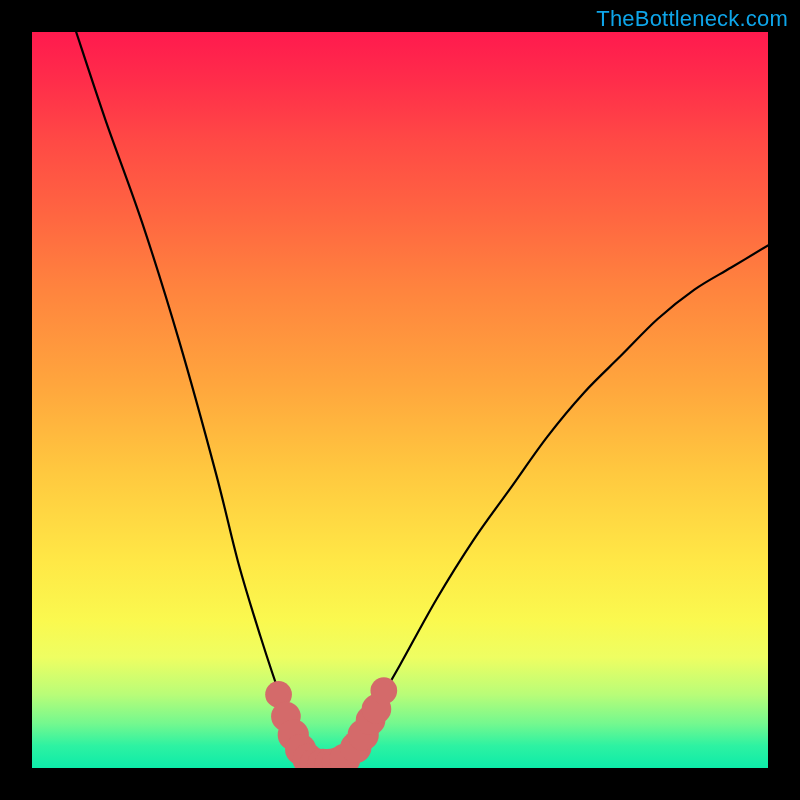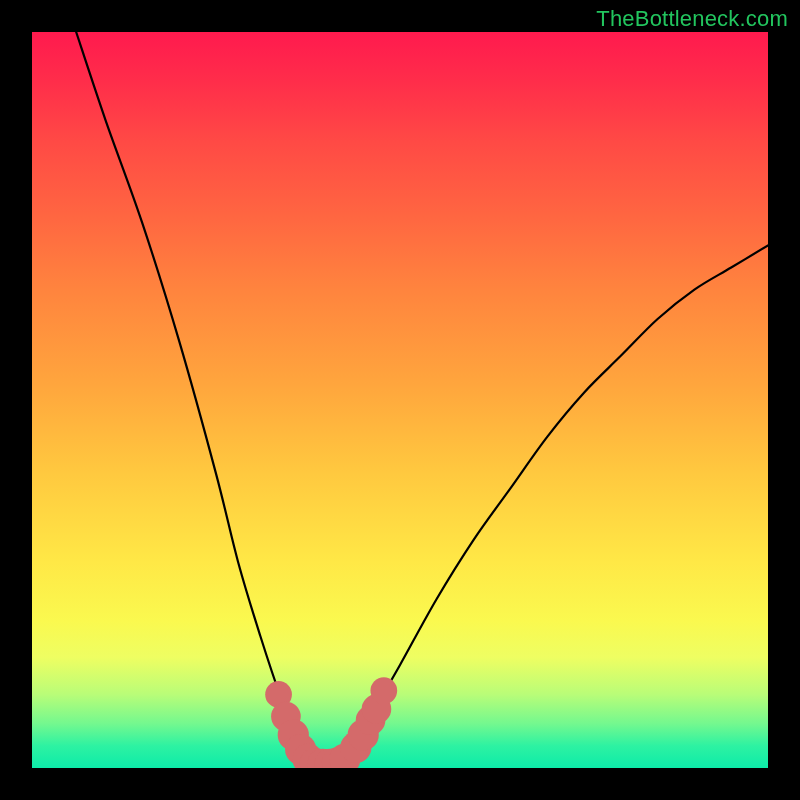--- a/index.html
+++ b/index.html
@@ -31,21 +31,21 @@
       #eefe62 85%,
       #b9fd78 90%,
       #73f88f 94%,
       #2df2a2 97%,
       #0deba9 100%);
   }
   .watermark {
     position: absolute;
     top: 6px;
     right: 12px;
-    color: #22c55e;
+    color: #0ea5e9;
     font-size: 22px;
     font-weight: 500;
     letter-spacing: 0.2px;
     z-index: 10;
   }
   svg.curve {
     position: absolute;
     left: 0; top: 0;
     width: 736px;
     height: 736px;

